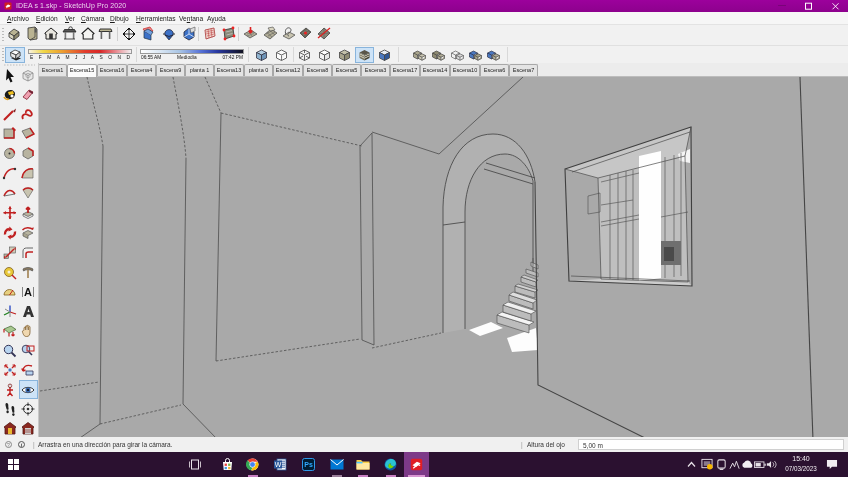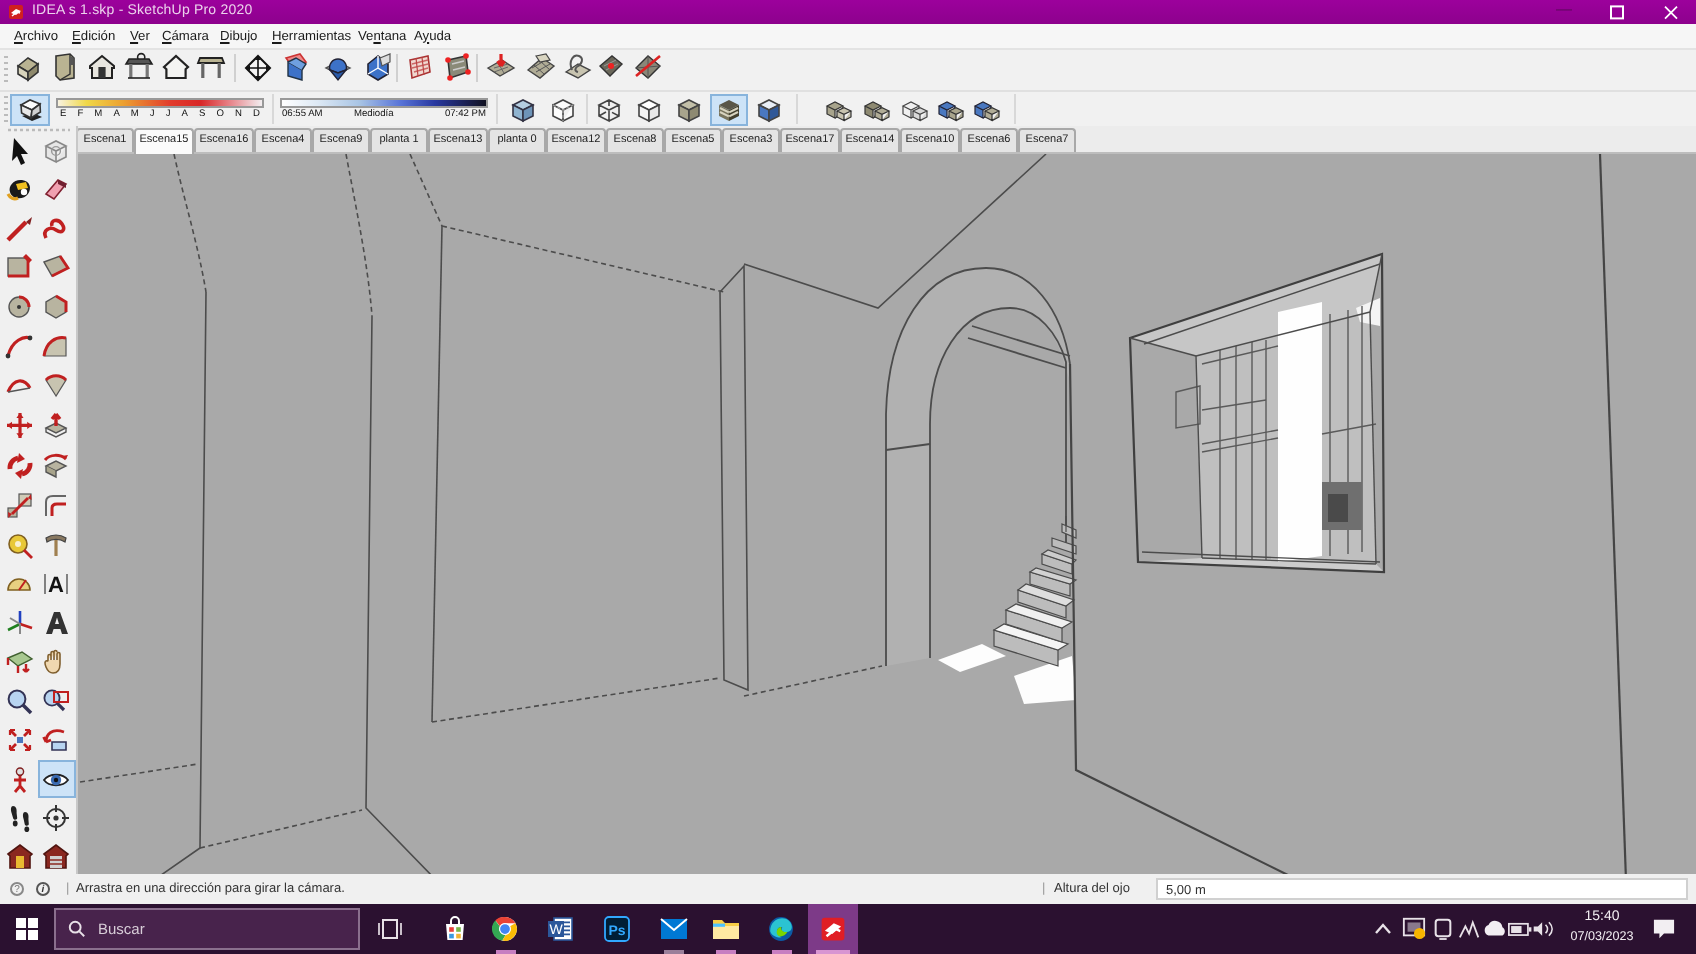--- a/index.html
+++ b/index.html
@@ -581,27 +581,20 @@
 
 <div id="taskbar">
 
   <svg class="tico" style="left:8px;top:7px;width:11px;height:11px;" viewBox="0 0 11 11">
         <rect x="0" y="0" width="5" height="5" fill="#fff"></rect>
         <rect x="6" y="0" width="5" height="5" fill="#fff"></rect>
         <rect x="0" y="6" width="5" height="5" fill="#fff"></rect>
         <rect x="6" y="6" width="5" height="5" fill="#fff"></rect>
       </svg>
 
-  <div style="position:absolute;left:27px;top:2px;width:153px;height:21px;background:#48234c;border:1px solid #8a6f8d;">
-    <svg style="position:absolute;left:6px;top:5px;width:9px;height:9px;" viewBox="0 0 10 10">
-          <circle cx="4" cy="4" r="3" fill="none" stroke="#e8e0e8" stroke-width="1.1"></circle>
-          <path d="M6.3 6.3 L9 9" stroke="#e8e0e8" stroke-width="1.1"></path>
-        </svg>
-    <span style="position:absolute;left:21px;top:5px;font-size:7.5px;color:#d8cdd8;">Buscar</span>
-  </div>
 
   <svg class="tico" style="left:189px;top:7px;width:12px;height:11px;" viewBox="0 0 12 11">
         <rect x="2.5" y="1" width="7" height="9" fill="none" stroke="#e8e2e8" stroke-width="1"></rect>
         <path d="M0.5 2.5 L0.5 8.5 M11.5 2.5 L11.5 8.5" stroke="#c9bfc9" stroke-width="1"></path>
       </svg>
 
   <svg class="tico" style="left:221px;top:6px;width:13px;height:13px;" viewBox="0 0 13 13">
         <path d="M2 4 L11 4 L10.3 12 L2.7 12 Z" fill="#fff"></path>
         <path d="M4.5 4 V2.5 A2 2 0 0 1 8.5 2.5 V4" fill="none" stroke="#fff" stroke-width="1"></path>
         <rect x="3.6" y="5.6" width="2.3" height="2.3" fill="#e8413c"></rect>

